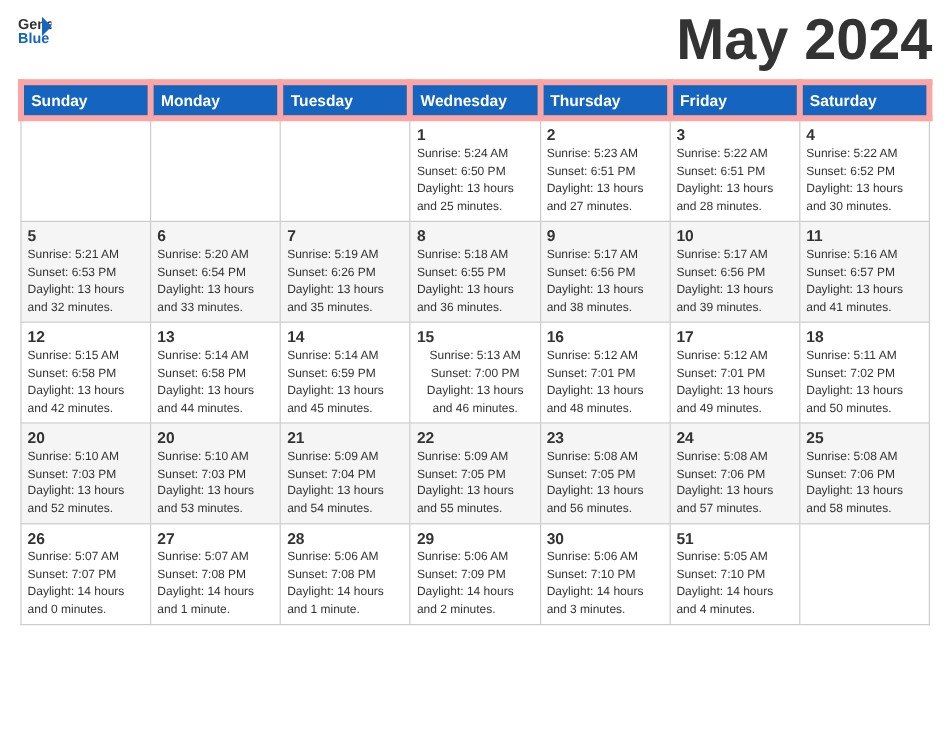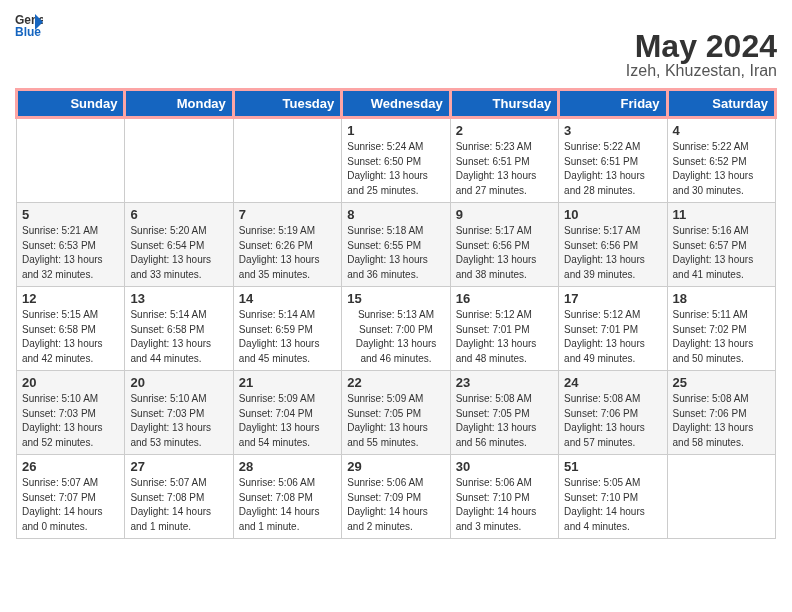--- a/index.html
+++ b/index.html
@@ -6,33 +6,33 @@
     body { font-family: Arial, sans-serif; background: #fff; width: 792px; height: 612px; overflow: hidden; }
 
     .page { width: 792px; min-height: 612px; padding: 10px 15px; }
 
     .header { display: flex; justify-content: space-between; align-items: flex-start; margin-bottom: 8px; }
 
     .logo { display: flex; align-items: center; gap: 4px; }
     .logo-icon { width: 28px; height: 28px; }
 
     .title-section { text-align: right; }
-    .month-year { font-size: 32px; font-weight: bold; color: #333; line-height: 1; margin-top: 20px; }
+    .month-year { font-size: 48px; font-weight: bold; color: #333; line-height: 1; }
     .location { font-size: 16px; color: #555; }
 
     .calendar { width: 100%; border-collapse: collapse; table-layout: fixed; }
 
     .calendar th {
       background-color: #1565c0;
       color: white;
-      text-align: right;
+      text-align: left;
       padding: 5px 6px;
       font-size: 13px;
       font-weight: bold;
-      border: 3px solid #fca5a5;
+      border: 5px solid #fca5a5;
     }
 
     .calendar td {
       border: 1px solid #ccc;
       vertical-align: top;
       padding: 4px 5px;
       font-size: 10.5px;
       color: #333;
       height: 80px;
       background: #fff;
@@ -52,21 +52,20 @@
   <div class="header">
     <div class="logo">
       <svg class="logo-icon" viewBox="0 0 28 28">
         <text x="0" y="14" font-size="12" font-weight="bold" fill="#333">General</text>
         <polygon points="20,4 28,12 20,20" fill="#1565c0"></polygon>
         <text x="0" y="26" font-size="12" font-weight="bold" fill="#1565c0">Blue</text>
       </svg>
     </div>
     <div class="title-section">
       <div class="month-year">May 2024</div>
-      <div class="location">Izeh, Khuzestan, Iran</div>
     </div>
   </div>
 
   <table class="calendar">
     <thead>
       <tr>
         <th>Sunday</th>
         <th>Monday</th>
         <th>Tuesday</th>
         <th>Wednesday</th>

